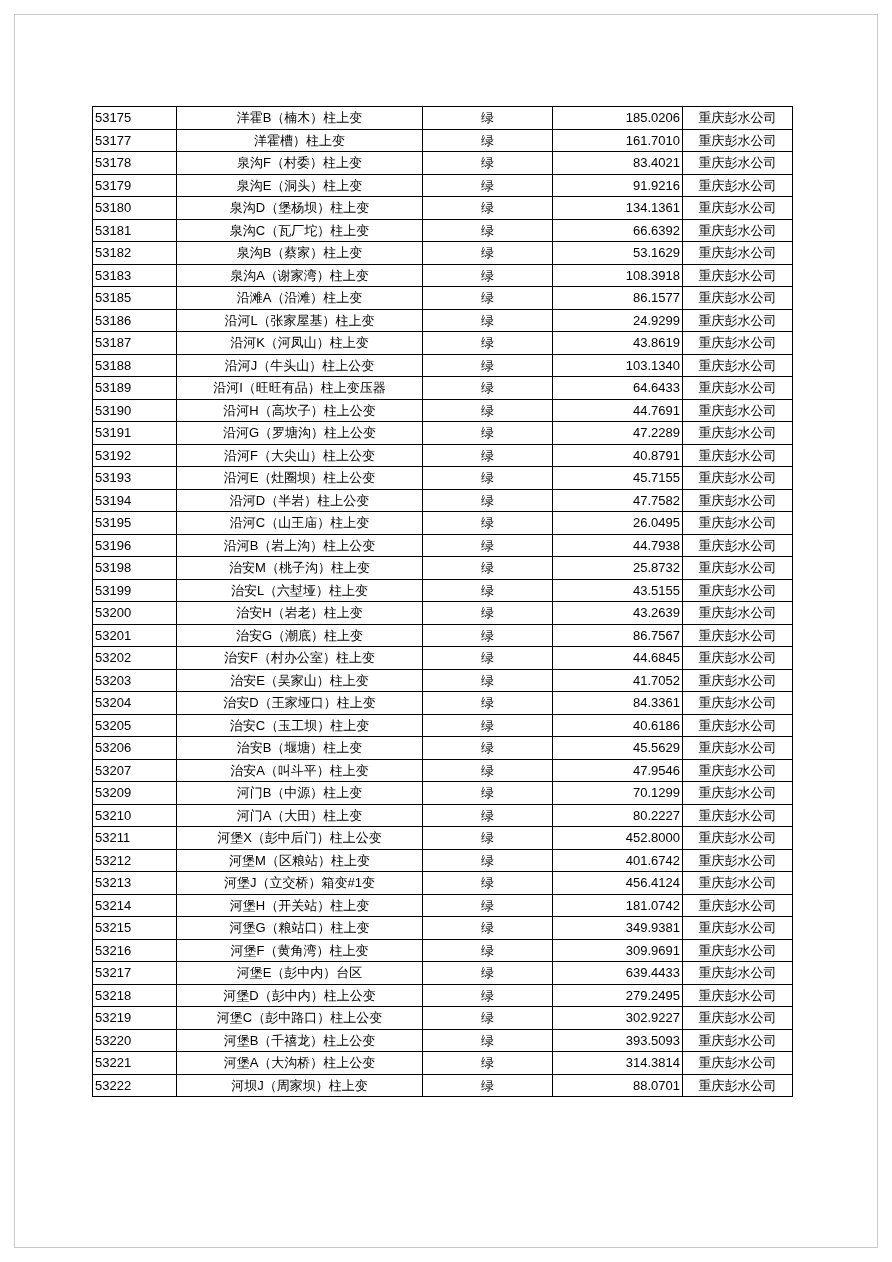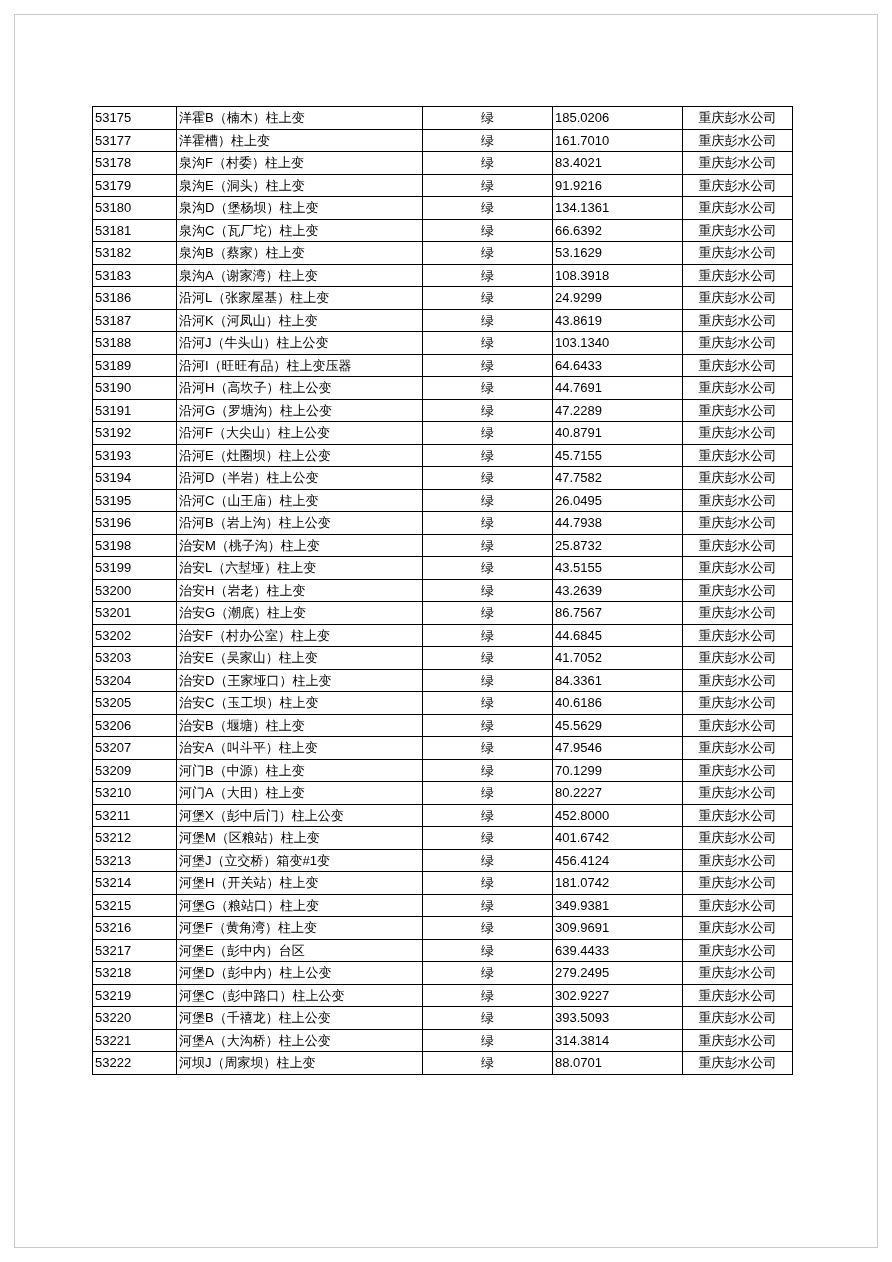--- a/index.html
+++ b/index.html
@@ -53,23 +53,23 @@
     overflow: hidden;
     white-space: nowrap;
   }
   col.c-id { width: 84px; }
   col.c-name { width: 246px; }
   col.c-state { width: 130px; }
   col.c-value { width: 130px; }
   col.c-org { width: 110px; }
 
   td.id { text-align: center; padding-left: 8px; text-align: left; }
-  td.name { }
+  td.name { text-align: center; }
   td.state { text-align: center; }
-  td.value { text-align: left; }
+  td.value { text-align: right; }
   td.org { text-align: center; }
 </style>
 </head>
 <body>
 
 <div class="page">
   <div class="page-border"></div>
   <div class="table-wrap">
     <table class="data">
       <colgroup>
@@ -130,20 +130,27 @@
             <td class="org">重庆彭水公司</td>
           </tr>
           <tr>
             <td class="id">53183</td>
             <td class="name">泉沟A（谢家湾）柱上变</td>
             <td class="state">绿</td>
             <td class="value">108.3918</td>
             <td class="org">重庆彭水公司</td>
           </tr>
           <tr>
+            <td class="id">53185</td>
+            <td class="name">沿滩A（沿滩）柱上变</td>
+            <td class="state">绿</td>
+            <td class="value">86.1577</td>
+            <td class="org">重庆彭水公司</td>
+          </tr>
+          <tr>
             <td class="id">53186</td>
             <td class="name">沿河L（张家屋基）柱上变</td>
             <td class="state">绿</td>
             <td class="value">24.9299</td>
             <td class="org">重庆彭水公司</td>
           </tr>
           <tr>
             <td class="id">53187</td>
             <td class="name">沿河K（河凤山）柱上变</td>
             <td class="state">绿</td>

